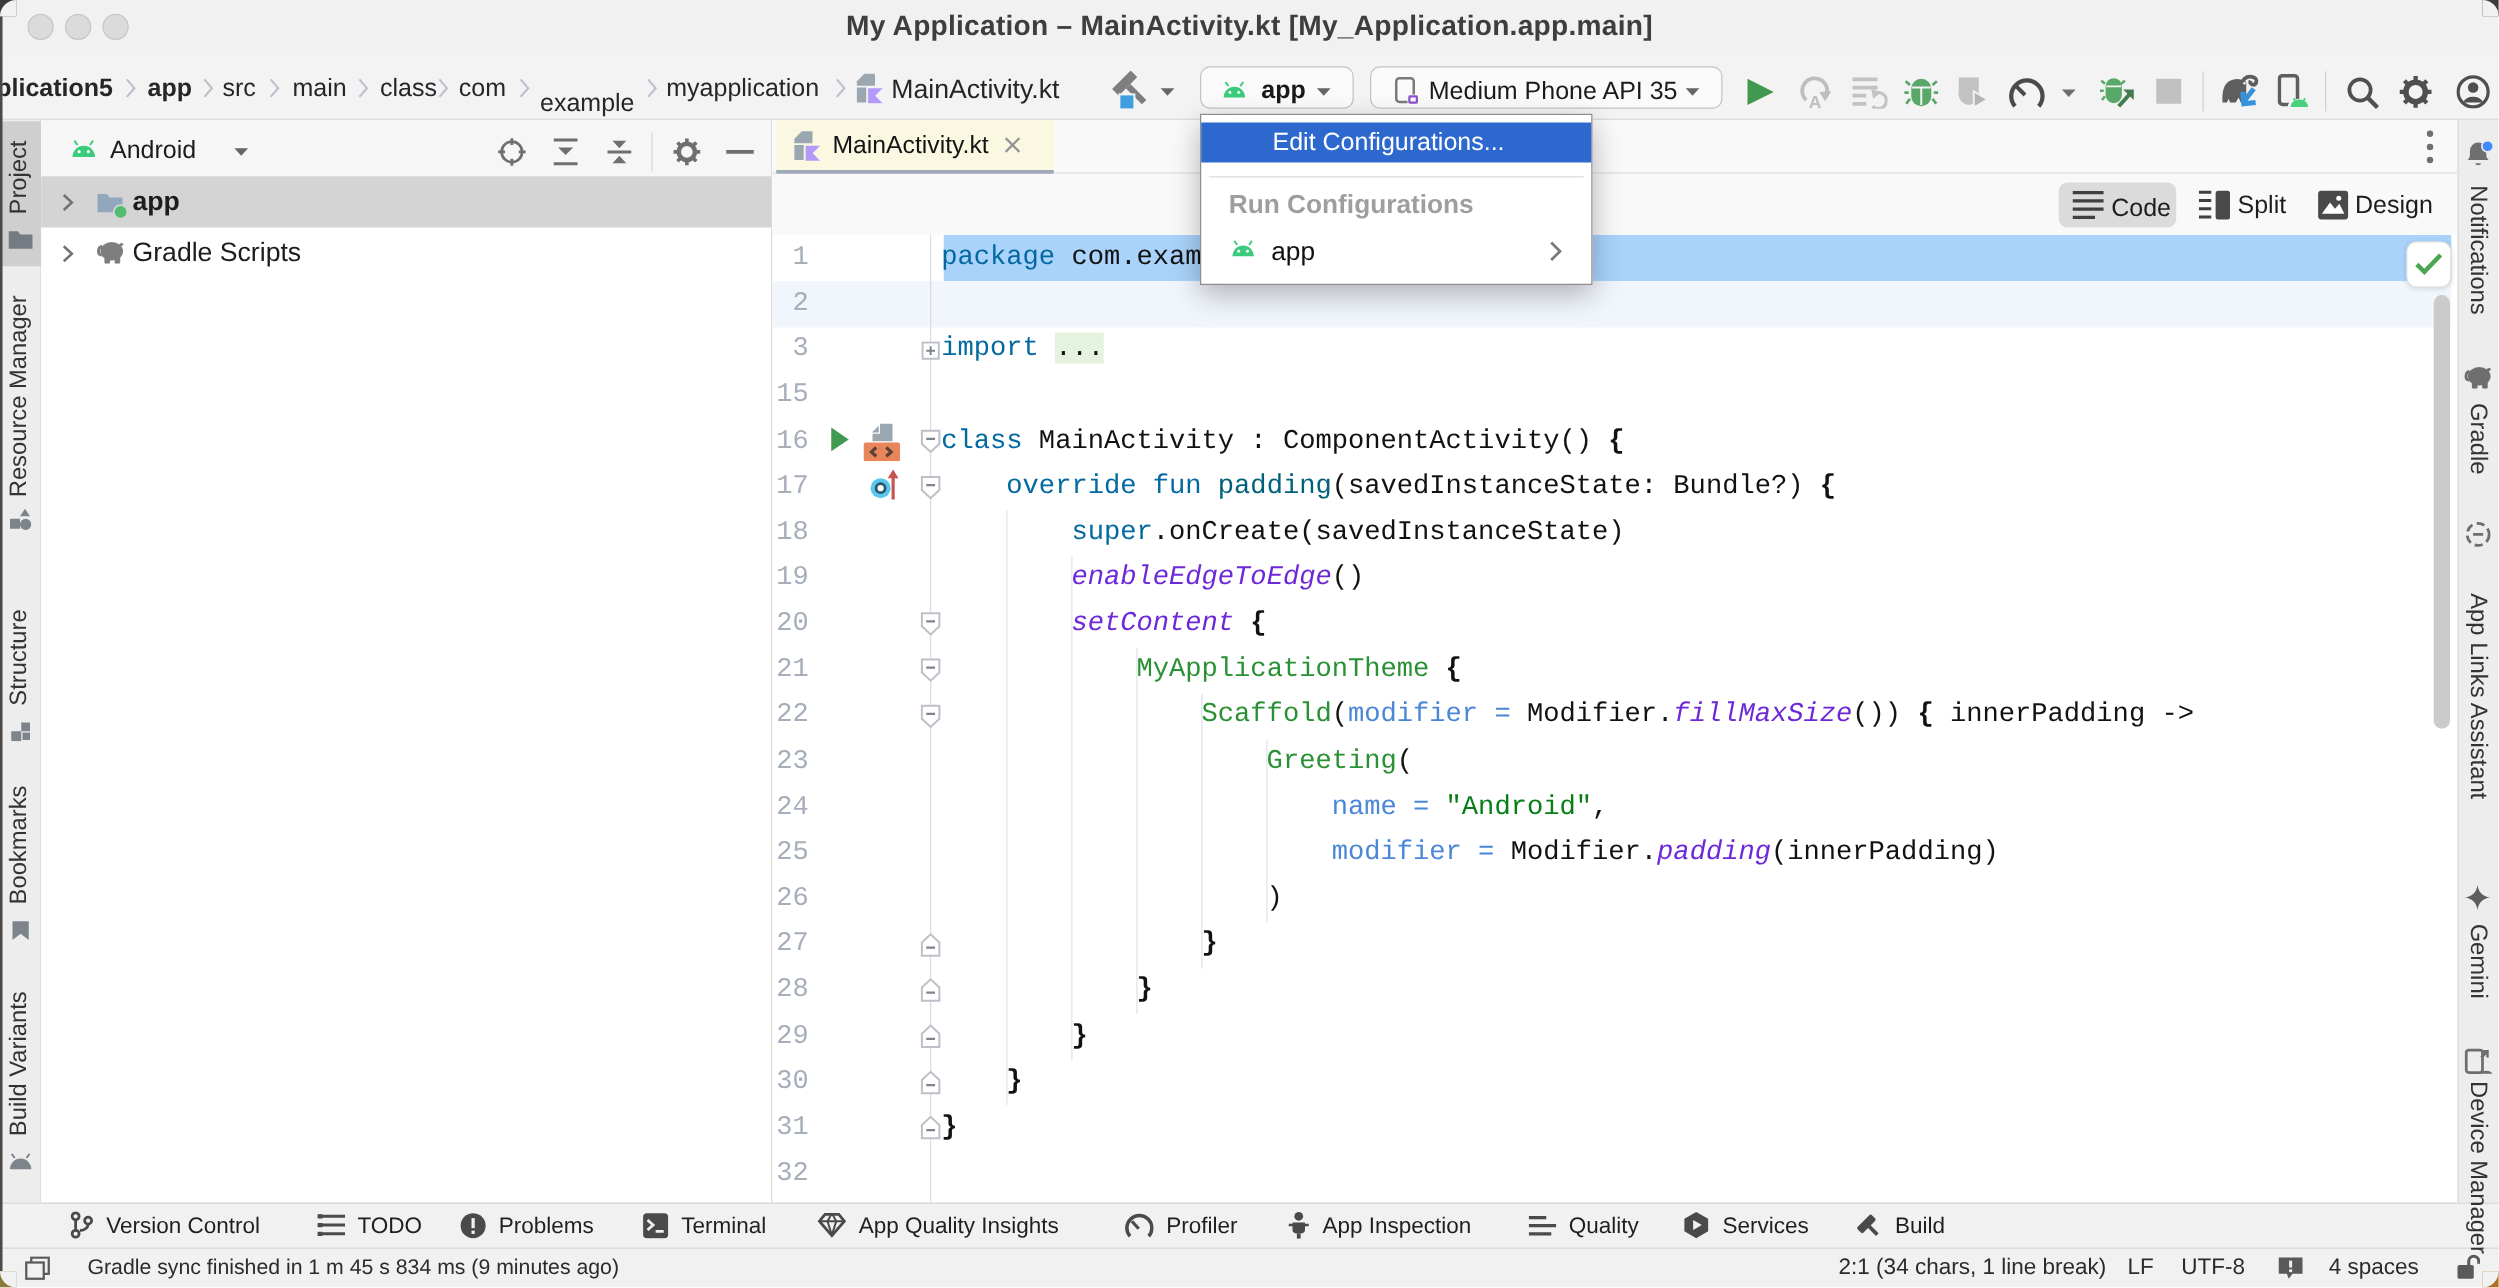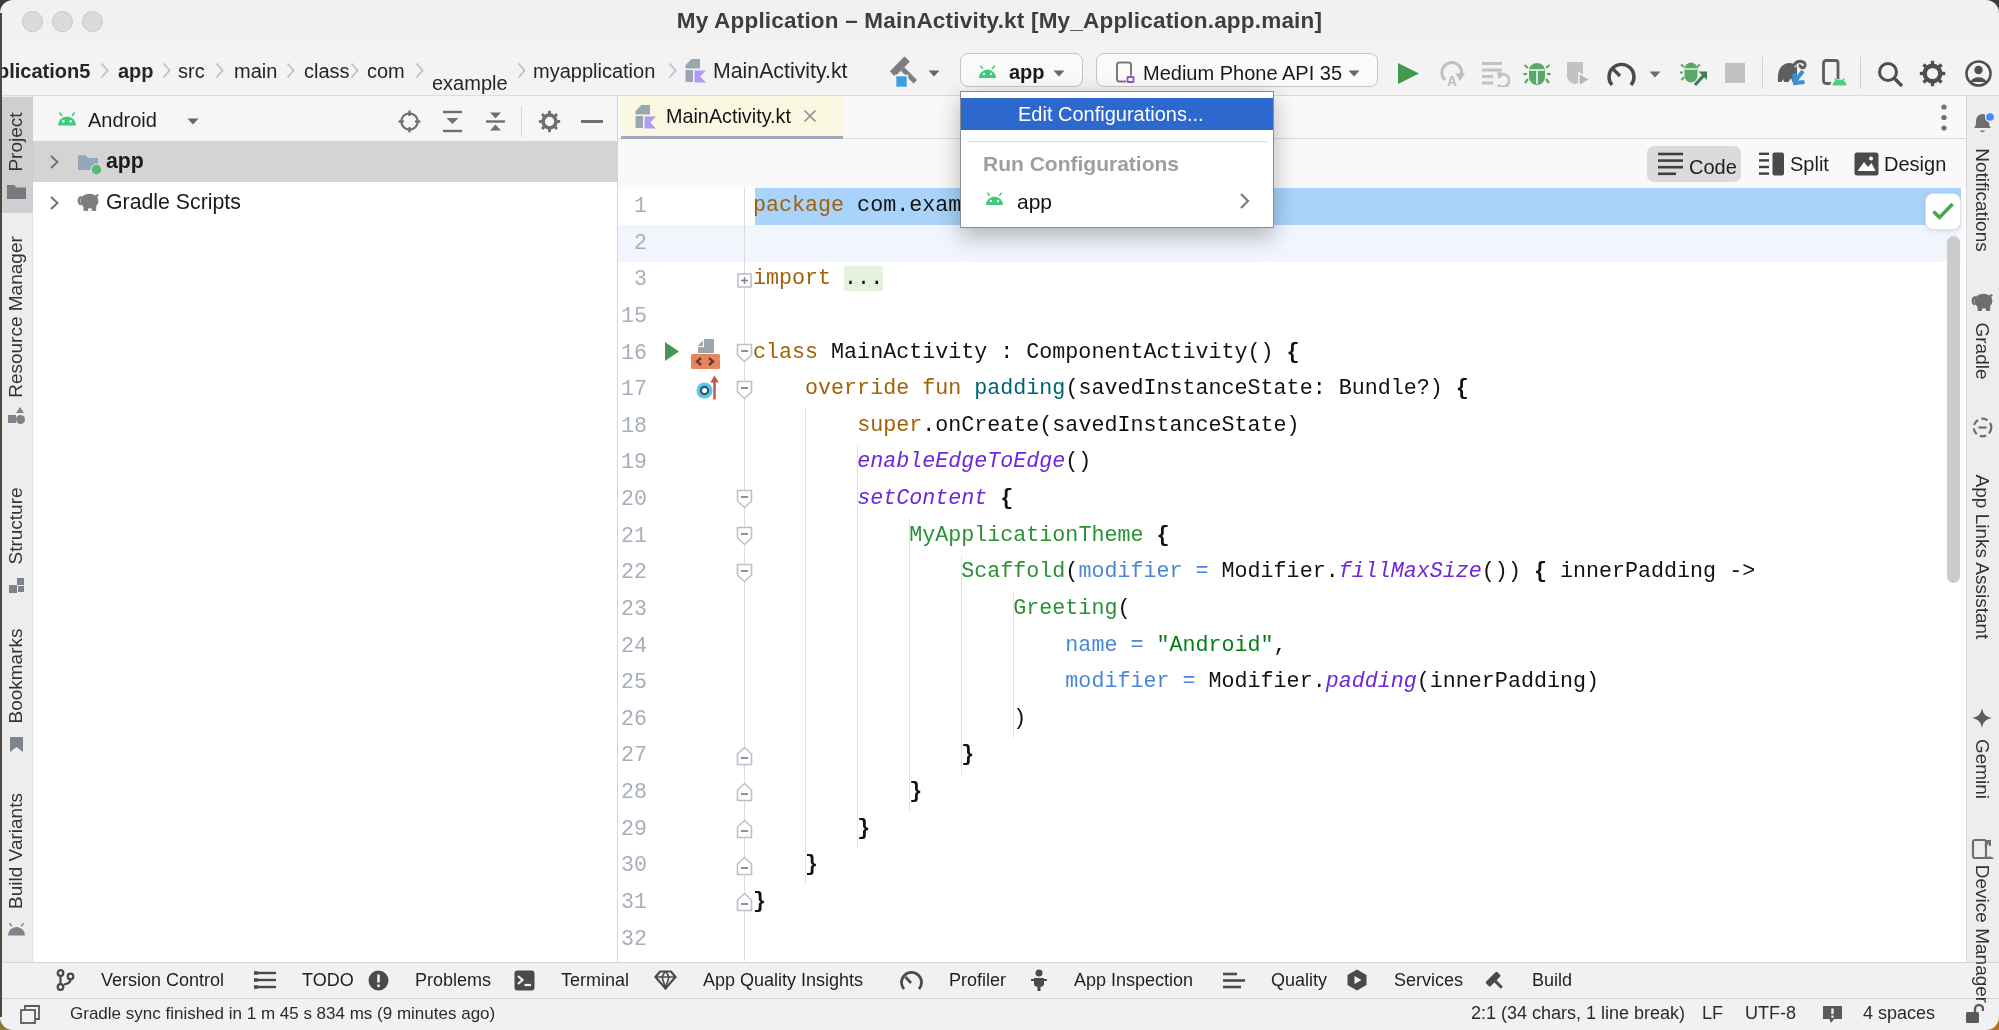--- a/index.html
+++ b/index.html
@@ -29,27 +29,27 @@
 #tabbar{left:618px;top:96px;width:1348px;height:43px;background:#F9F9F9;border-bottom:1px solid #D9D9D9}
 #tab{left:621px;top:96px;width:222px;height:40px;background:#FAF8E1;display:flex;align-items:center}
 #tabul{left:621px;top:136px;width:222px;height:4px;background:#9EA9B9}
 #edbar{left:618px;top:139px;width:1348px;height:49px;background:#F9F9F9}
 #codebtn{left:1647px;top:146px;width:94px;height:36px;background:#DBDBDB;border-radius:7px}
 .edbtntxt{font-size:20px;color:#1D1D1D}
 #sel1{left:755px;top:188px;width:1206px;height:37px;background:#A9D3FB}
 #sel2{left:618px;top:225px;width:1343px;height:37px;background:#F1F5FC}
 #lnums{left:618px;top:188px;width:29px;text-align:right;font-family:"Liberation Mono",monospace;font-size:21.6px;line-height:36.62px;color:#A6AEBB;white-space:pre}
 #code{left:753px;top:188px;font-family:"Liberation Mono",monospace;font-size:21.7px;line-height:36.62px;color:#121212;white-space:pre}
-.k{color:#a16207}.fn{color:#00627A}.fni{color:#6d28d9;font-style:italic}.g{color:#2A9134}.s{color:#067D17}.a{color:#4B87D7}.b{font-weight:bold}
+.k{color:#0369a1}.fn{color:#00627A}.fni{color:#6d28d9;font-style:italic}.g{color:#2A9134}.s{color:#067D17}.a{color:#4B87D7}.b{font-weight:bold}
 .fold{background:#E6F2E0}
 .guide{position:absolute;width:1px;background:#E2E4E9}
 #gutline{left:744px;top:188px;width:1px;height:773px;background:#DADCE0}
 
 #btb{left:0;top:962px;width:1999px;height:36px;background:#F1F1F1;border-top:1px solid #D5D5D5}
-.btbi{position:absolute;top:963px;height:34px;display:flex;align-items:center;gap:26px;font-size:18px;color:#1F1F1F}
+.btbi{position:absolute;top:963px;height:34px;display:flex;align-items:center;gap:10px;font-size:18px;color:#1F1F1F}
 #sb{left:0;top:998px;width:1999px;height:32px;background:#F1F1F1;border-top:1px solid #D5D5D5}
 .sbt{position:absolute;font-size:17px;color:#2B2B2B;top:1004px}
 
 #menu{left:960px;top:91px;width:314px;height:137px;background:#fff;border:1px solid #8E8E8E;box-shadow:0 8px 22px rgba(0,0,0,.28);z-index:50}
 #menusel{left:961px;top:98px;width:312px;height:32px;background:#2D68CE;color:#fff;font-size:20px;line-height:32px;padding-left:57px;z-index:51}
 
 .corner{position:absolute;width:13px;height:13px;z-index:99;overflow:hidden}
 .corner>div{width:26px;height:26px}
 </style></head>
 <body>

